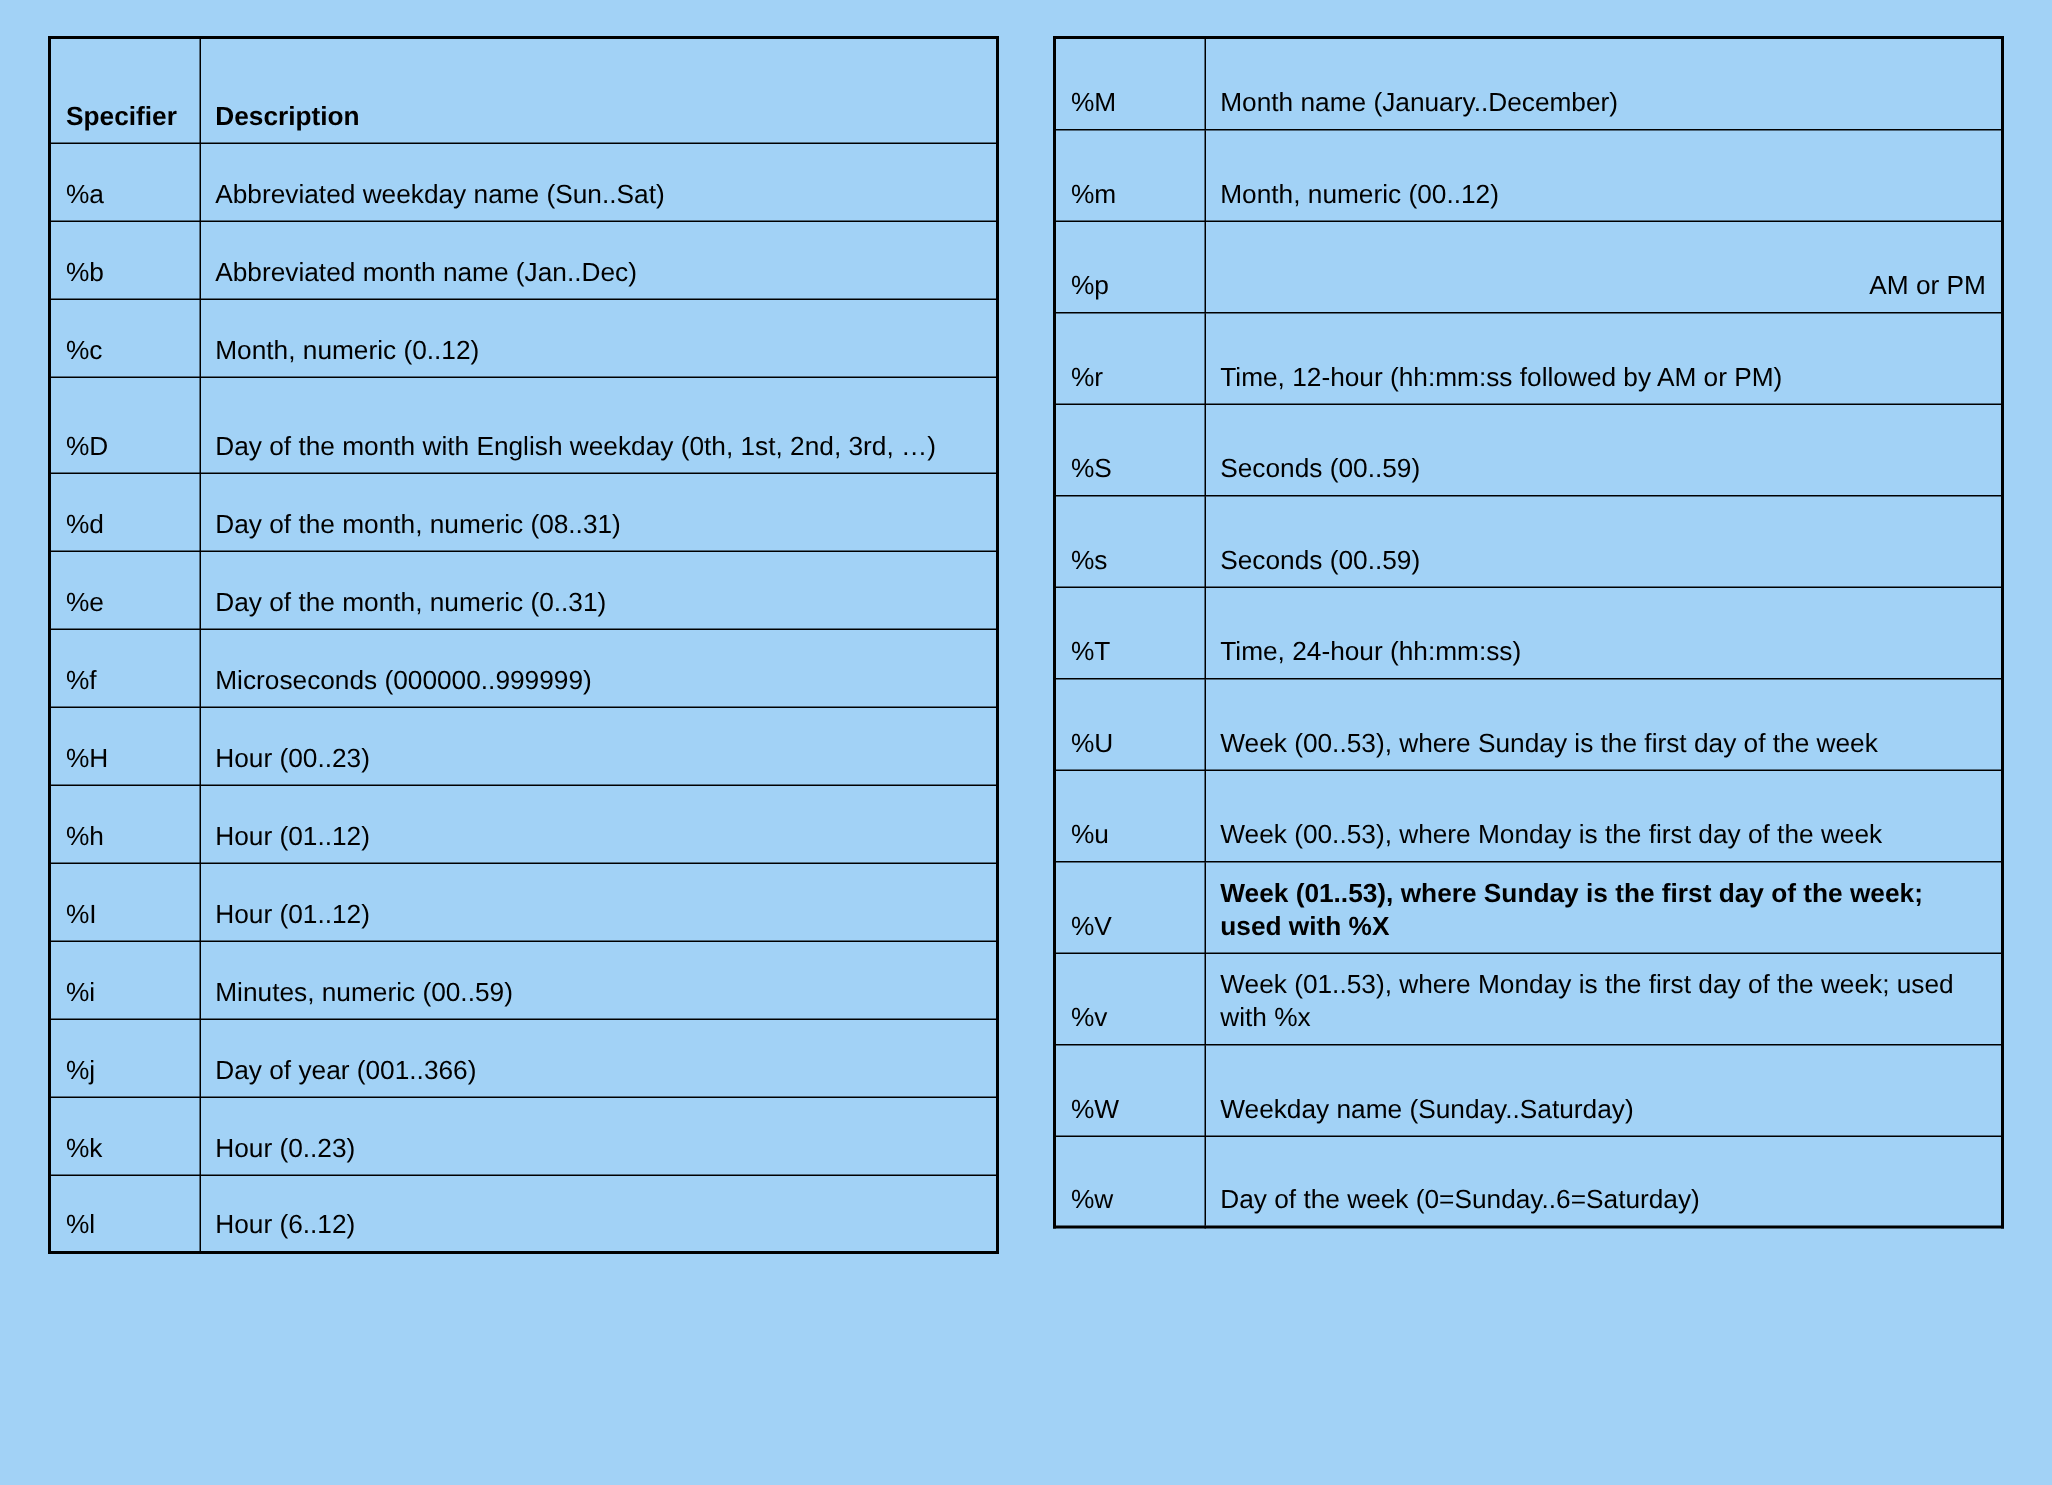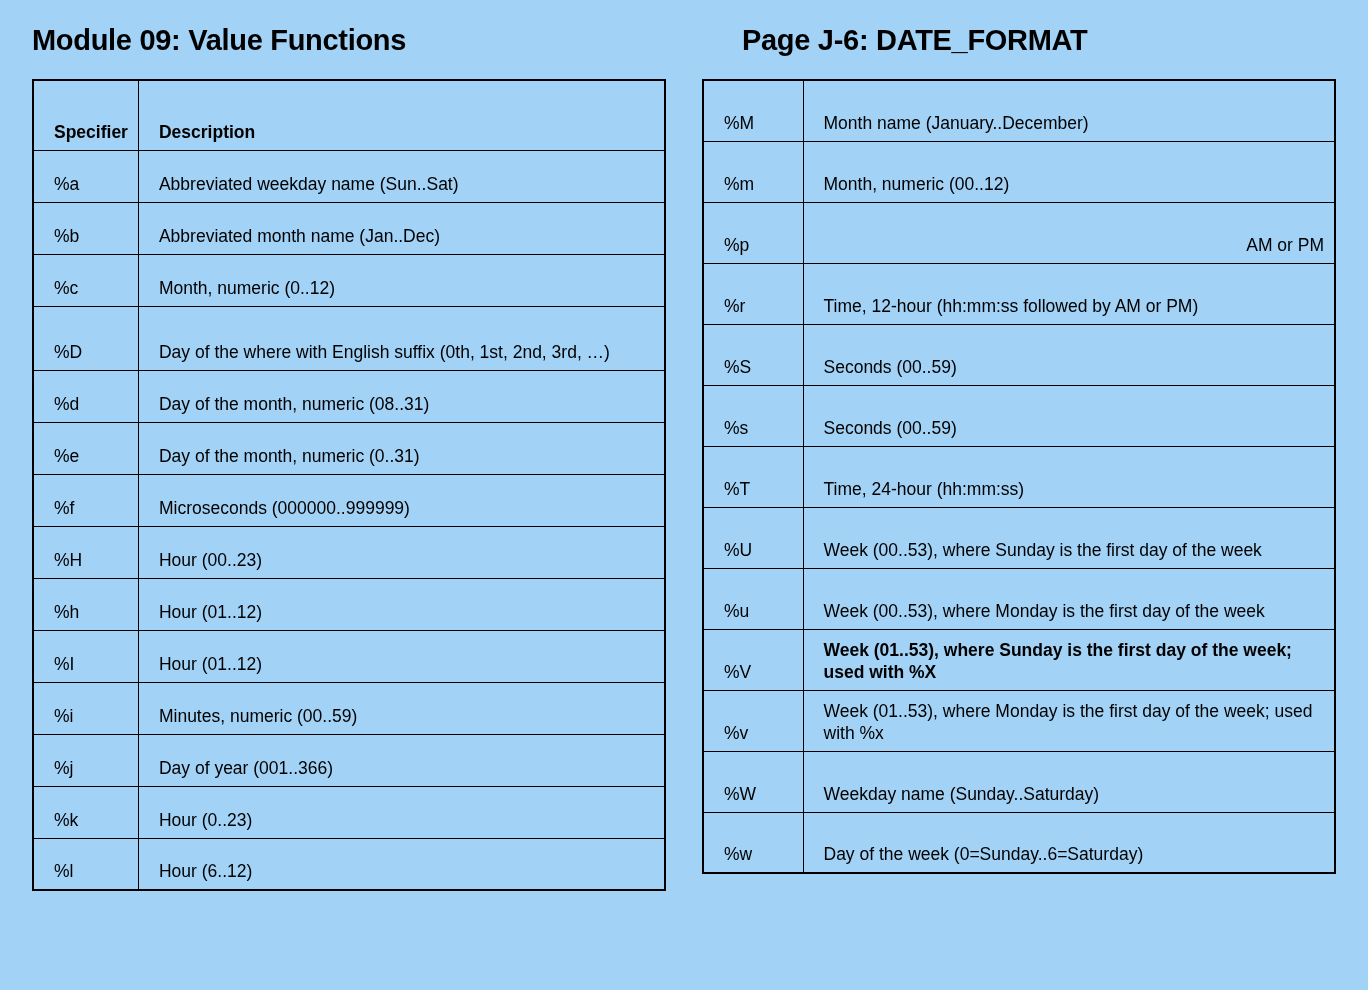--- a/index.html
+++ b/index.html
@@ -26,41 +26,40 @@
   h1.r {
     margin-left: 40px;
   }
   table {
     border-collapse: collapse;
     width: 100%;
     border: 2px solid #000;
   }
   th, td {
     border: 1px solid #000;
-    padding: 0 10px 6px 20px;
+    padding: 0 10px 6px 10px;
     text-align: left;
     vertical-align: bottom;
     font-size: 17.5px;
     line-height: 1.25;
   }
   th {
     font-weight: bold;
     height: 70px;
   }
   .spec-col { width: 100px; }
   td { height: 52px; }
   td.tall { height: 64px; }
   td.tall2 { height: 78px; }
 </style>
 </head>
 <body>
 
 <div class="page">
   <div class="col">
-    <h1>Module 09: Value Functions</h1>
     <table>
       <thead>
         <tr>
           <th class="spec-col">Specifier</th>
           <th>Description</th>
         </tr>
       </thead>
       <tbody id="left-body">
           <tr>
             <td class="spec-col">%a</td>
@@ -69,21 +68,21 @@
           <tr>
             <td class="spec-col">%b</td>
             <td>Abbreviated month name (Jan..Dec)</td>
           </tr>
           <tr>
             <td class="spec-col">%c</td>
             <td>Month, numeric (0..12)</td>
           </tr>
           <tr>
             <td class="spec-col tall">%D</td>
-            <td class="tall">Day of the where with English suffix (0th, 1st, 2nd, 3rd, …)</td>
+            <td class="tall">Day of the month with English weekday (0th, 1st, 2nd, 3rd, …)</td>
           </tr>
           <tr>
             <td class="spec-col">%d</td>
             <td>Day of the month, numeric (08..31)</td>
           </tr>
           <tr>
             <td class="spec-col">%e</td>
             <td>Day of the month, numeric (0..31)</td>
           </tr>
           <tr>
@@ -115,21 +114,20 @@
             <td>Hour (0..23)</td>
           </tr>
           <tr>
             <td class="spec-col">%l</td>
             <td>Hour (6..12)</td>
           </tr>
         </tbody>
     </table>
   </div>
   <div class="col">
-    <h1 class="r">Page J-6: DATE_FORMAT</h1>
     <table>
       <tbody id="right-body">
           <tr>
             <td class="spec-col" style="height: 61px;">%M</td>
             <td style="height: 61px;">Month name (January..December)</td>
           </tr>
           <tr>
             <td class="spec-col" style="height: 61px;">%m</td>
             <td style="height: 61px;">Month, numeric (00..12)</td>
           </tr>

